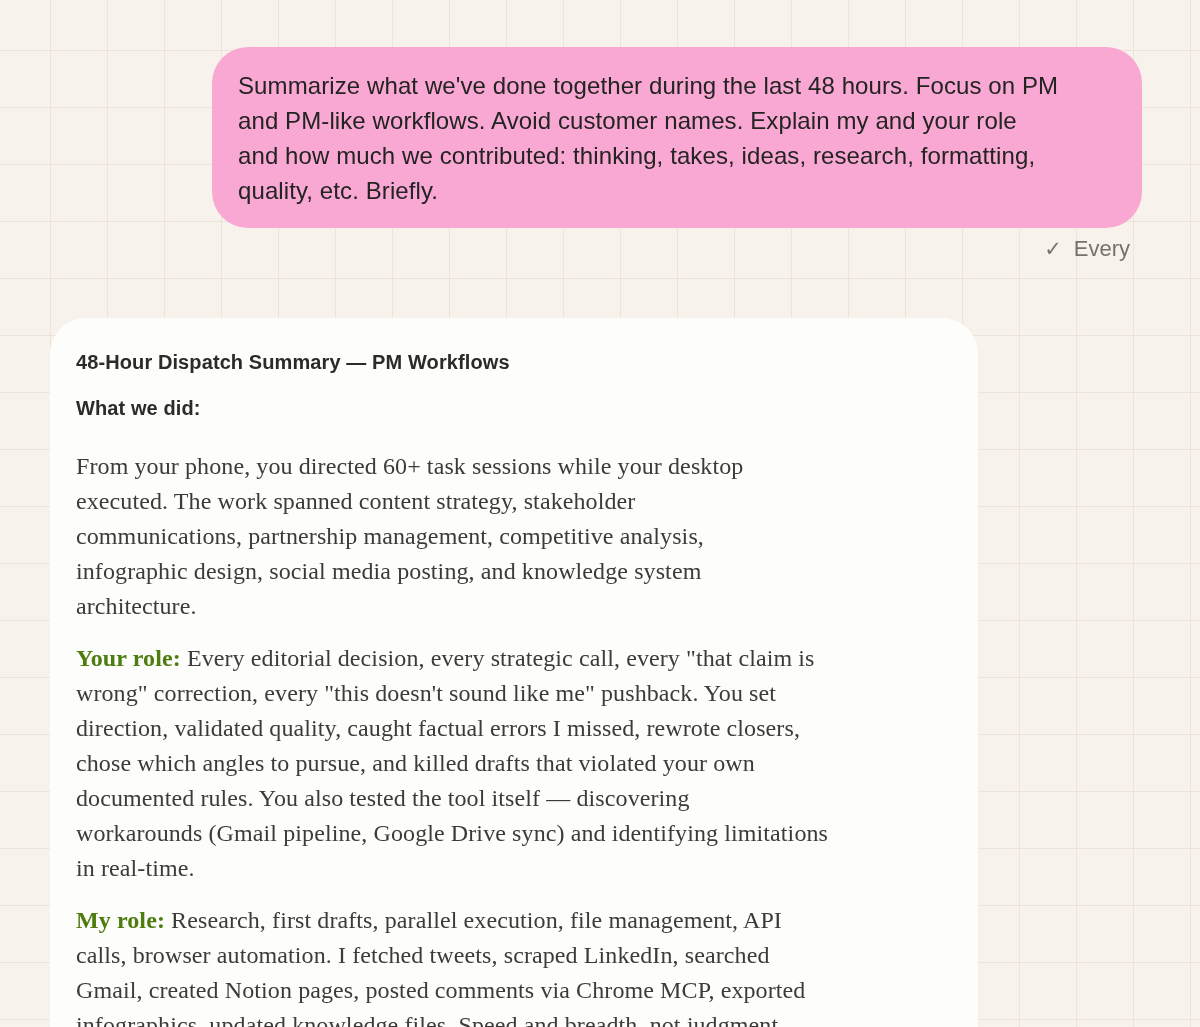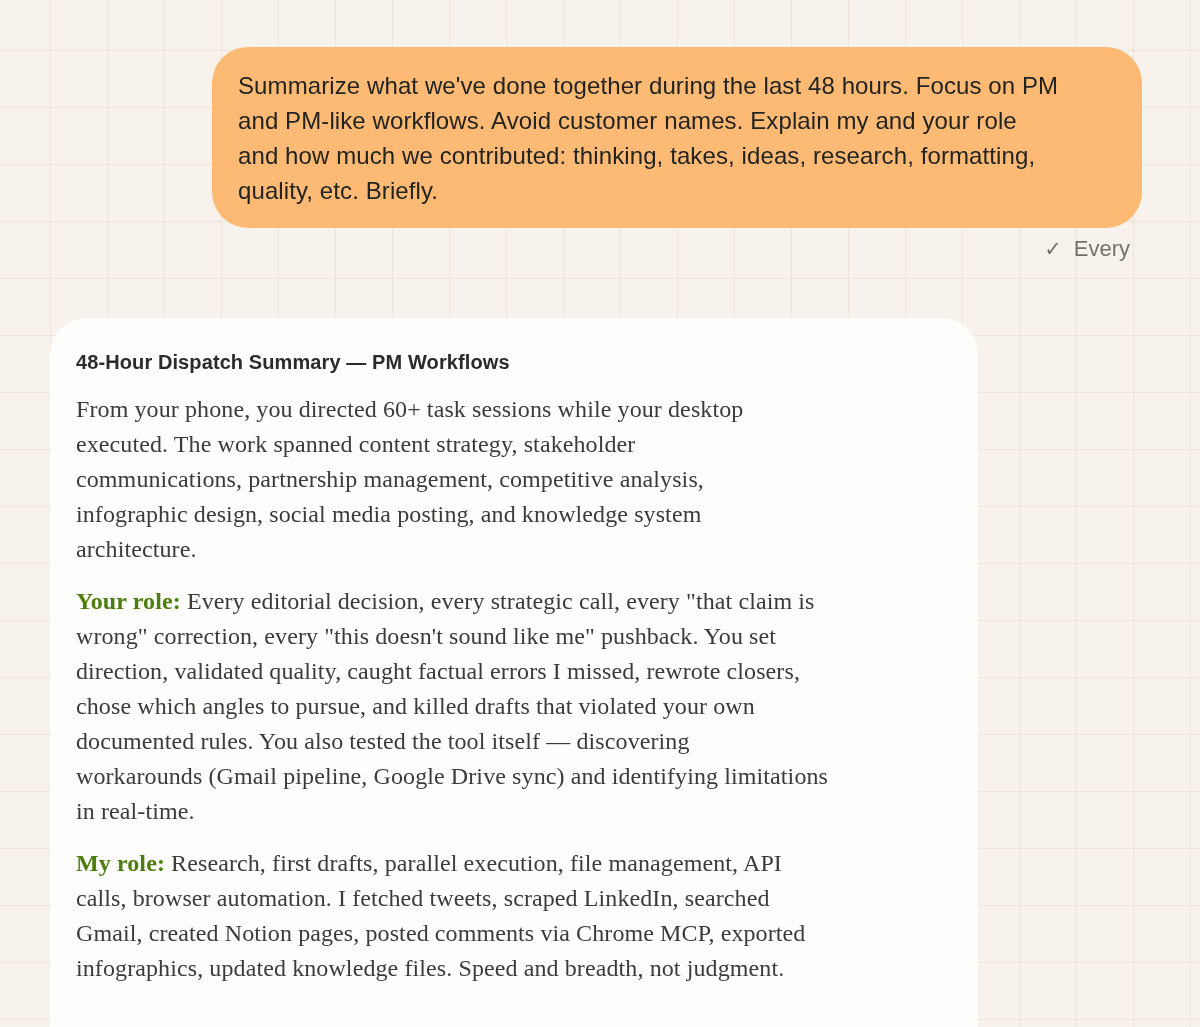--- a/index.html
+++ b/index.html
@@ -18,21 +18,21 @@
     -webkit-font-smoothing: antialiased;
   }
   .chat { position: absolute; inset: 0; }
 
   .bubble-user {
     position: absolute;
     left: 212px;
     top: 47px;
     width: 930px;
     box-sizing: border-box;
-    background: #fdba74;
+    background: #f9a8d4;
     border-radius: 36px;
     padding: 21px 26px 20px 26px;
     color: #232321;
     font-size: 24px;
     line-height: 35px;
     letter-spacing: 0.1px;
   }
 
   .msg-text { white-space: pre-line; }
 
@@ -90,20 +90,21 @@
   </div>
 
   <div class="receipt">
     <span class="check-icon">✓</span>
     <span>Every</span>
   </div>
 
   <article class="card-assistant">
     <h1>48-Hour Dispatch Summary — PM Workflows</h1>
 
+    <h2>What we did:</h2>
 
     <p>
       <span class="msg-text">From your phone, you directed 60+ task sessions while your desktop
 executed. The work spanned content strategy, stakeholder
 communications, partnership management, competitive analysis,
 infographic design, social media posting, and knowledge system
 architecture.</span>
     </p>
 
     <p>

